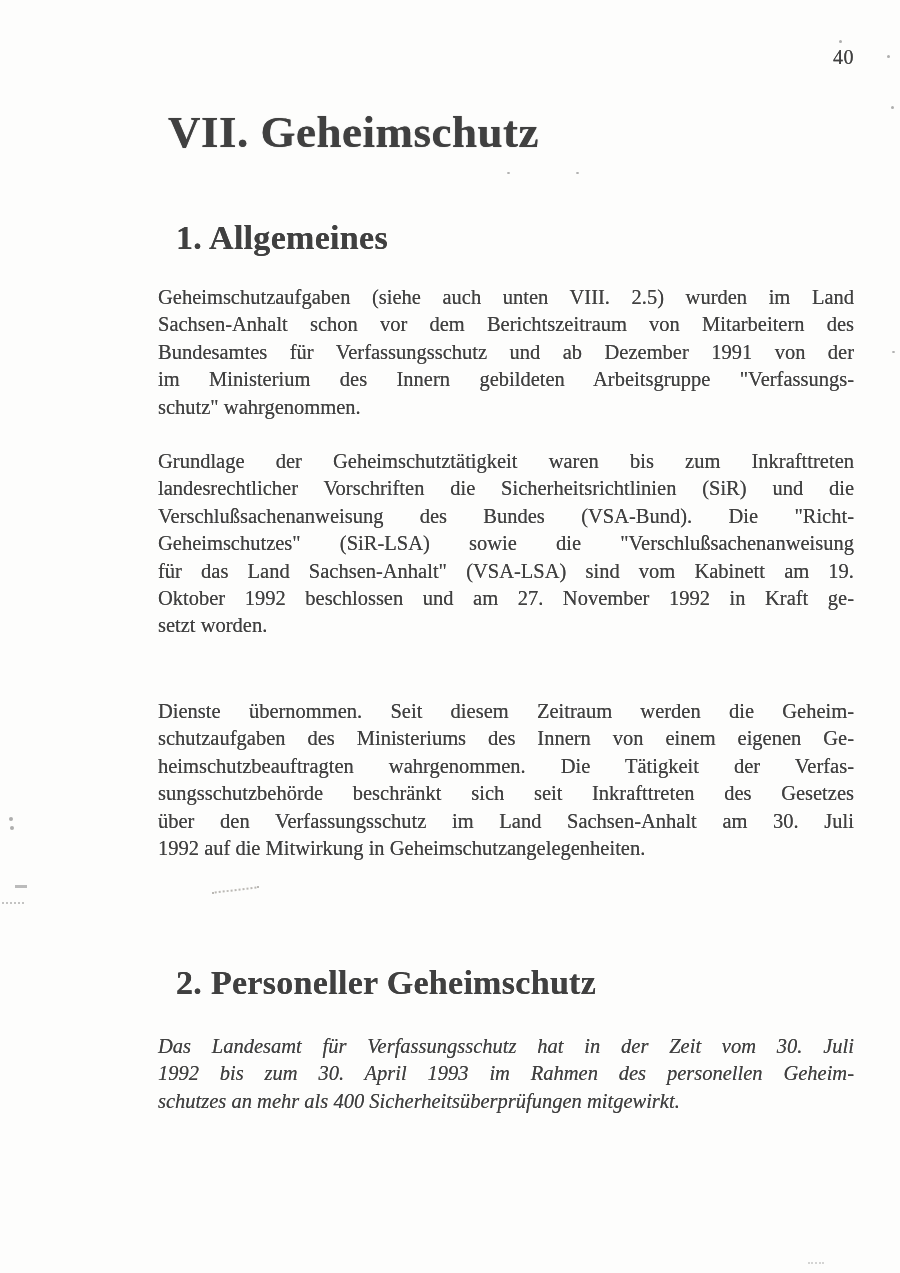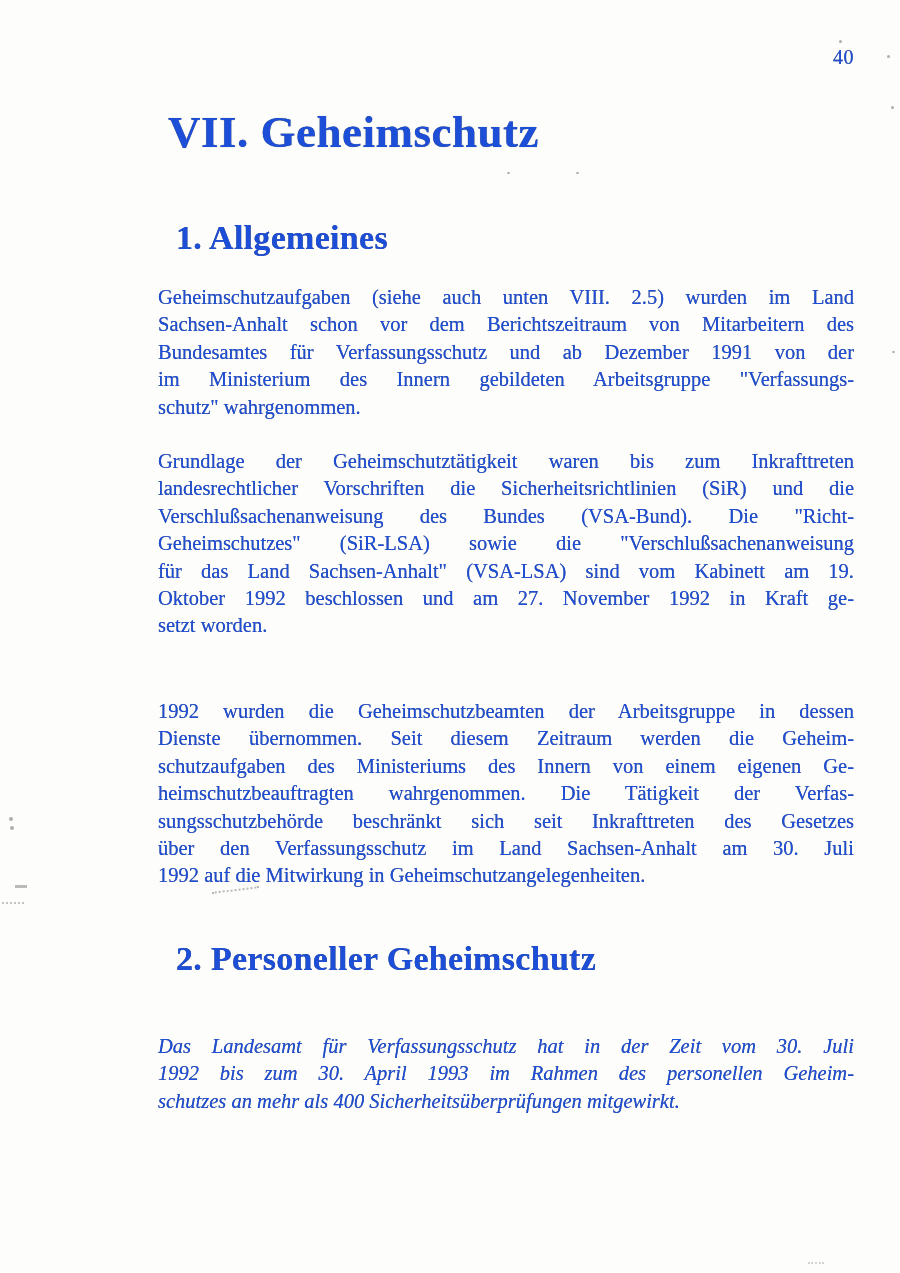--- a/index.html
+++ b/index.html
@@ -7,21 +7,21 @@
     padding: 0;
     background: #ffffff;
   }
   .page {
     position: relative;
     width: 900px;
     height: 1273px;
     background: #fdfdfc;
     overflow: hidden;
     font-family: "Liberation Serif", "DejaVu Serif", serif;
-    color: #1d4ed8;
+    color: #404040;
   }
   .page-number {
     position: absolute;
     left: 833px;
     top: 46px;
     font-size: 20px;
     letter-spacing: 0.5px;
     text-shadow: 0 0 0.5px rgba(0,0,0,0.65);
   }
   .doc-title {
@@ -39,21 +39,21 @@
     position: absolute;
     left: 160px;
     margin: 16px;
     font-size: 34px;
     font-weight: bold;
     letter-spacing: 0.3px;
     line-height: 1.1;
     text-shadow: 0 0 0.6px rgba(0,0,0,0.7);
   }
   .sec-heading.h-allgemeines { top: 203px; }
-  .sec-heading.h-personeller { top: 924px; text-align: center; }
+  .sec-heading.h-personeller { top: 948px; text-align: center; }
   .para {
     position: absolute;
     left: 158px;
     width: 696px;
     font-size: 20.5px;
     line-height: 27.4px;
     text-shadow: 0 0 0.55px rgba(0,0,0,0.6);
   }
   .para.p1 { top: 284px; }
   .para.p2 { top: 448px; }
@@ -119,21 +119,20 @@
       <div class="line">Grundlage der Geheimschutztätigkeit waren bis zum Inkrafttreten</div>
       <div class="line">landesrechtlicher Vorschriften die Sicherheitsrichtlinien (SiR) und die</div>
       <div class="line">Verschlußsachenanweisung des Bundes (VSA-Bund). Die "Richt-</div>
       <div class="line">Geheimschutzes" (SiR-LSA) sowie die "Verschlußsachenanweisung</div>
       <div class="line">für das Land Sachsen-Anhalt" (VSA-LSA) sind vom Kabinett am 19.</div>
       <div class="line">Oktober 1992 beschlossen und am 27. November 1992 in Kraft ge-</div>
       <div class="line last">setzt worden.</div>
     </div>
 
   <div class="para p3">
-      <div class="line">1992 wurden die Geheimschutzbeamten der Arbeitsgruppe in dessen</div>
       <div class="line">Dienste übernommen. Seit diesem Zeitraum werden die Geheim-</div>
       <div class="line">schutzaufgaben des Ministeriums des Innern von einem eigenen Ge-</div>
       <div class="line">heimschutzbeauftragten wahrgenommen. Die Tätigkeit der Verfas-</div>
       <div class="line">sungsschutzbehörde beschränkt sich seit Inkrafttreten des Gesetzes</div>
       <div class="line">über den Verfassungsschutz im Land Sachsen-Anhalt am 30. Juli</div>
       <div class="line last">1992 auf die Mitwirkung in Geheimschutzangelegenheiten.</div>
     </div>
 
   <h2 class="sec-heading h-personeller">2. Personeller Geheimschutz</h2>
 

